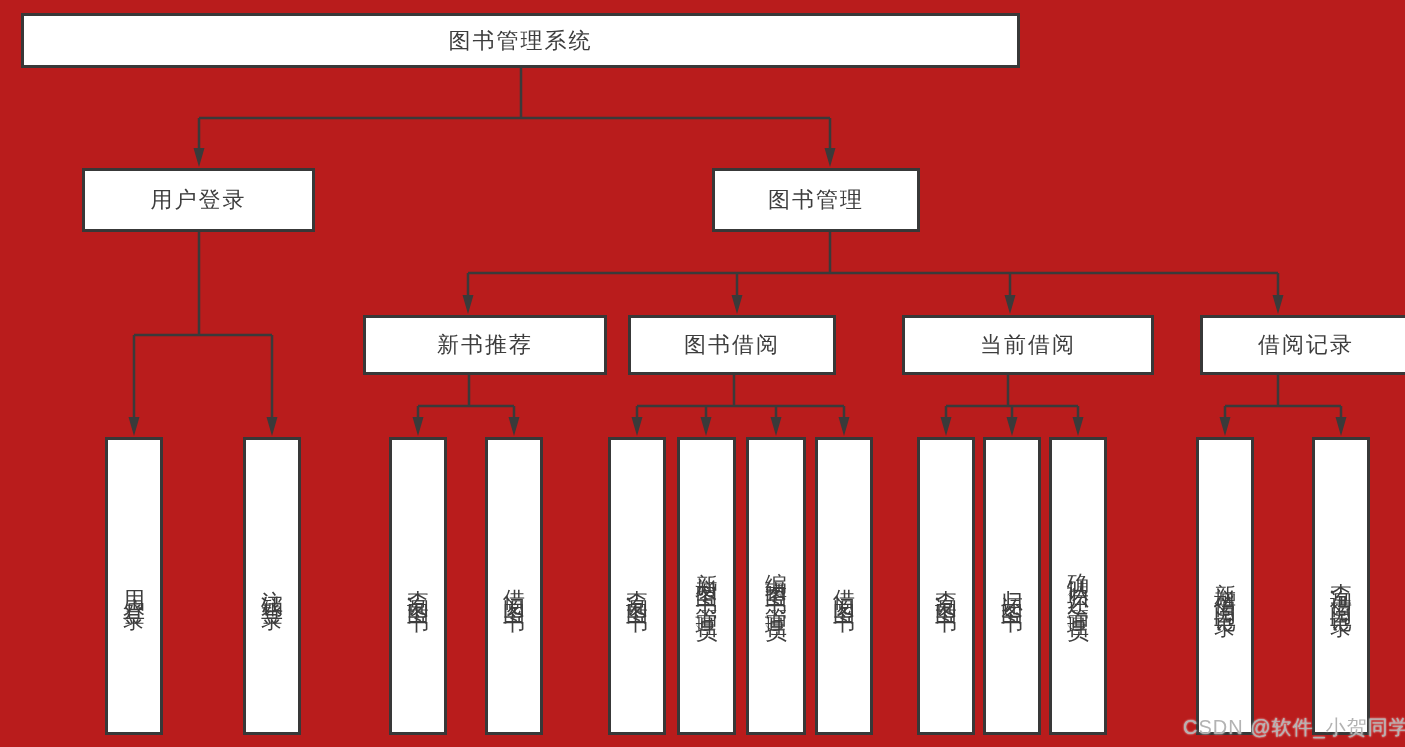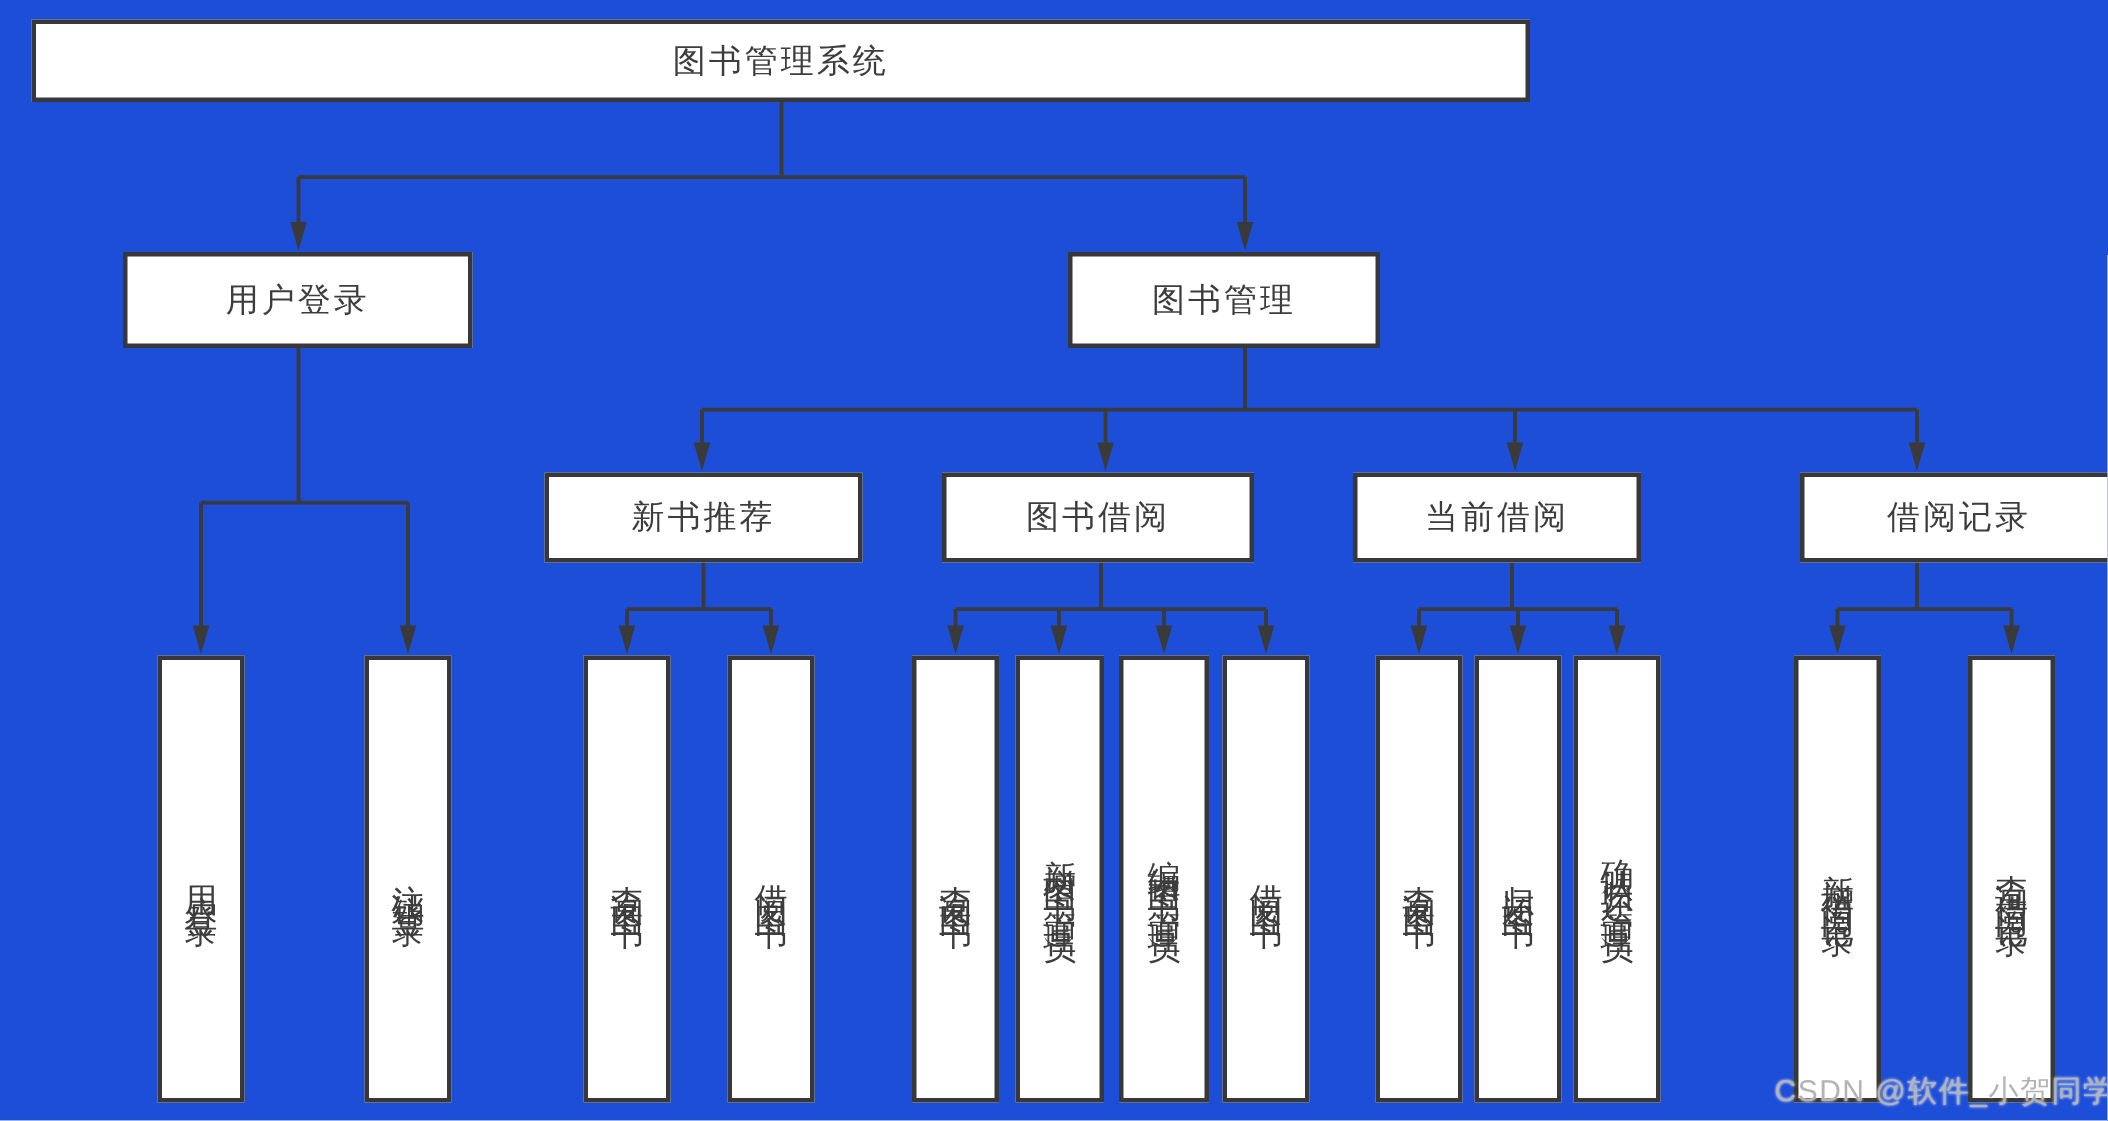--- a/index.html
+++ b/index.html
@@ -1,17 +1,17 @@
 <!DOCTYPE html>
 <html><head>
 <meta charset="utf-8">
 <style>
   html,body{margin:0;padding:0;background:#ffffff;}
   .canvas{
-    position:relative;width:1405px;height:747px;background:#1d4ed8;
+    position:relative;width:1405px;height:747px;background:#b91c1c;
     font-family:"Liberation Sans","DejaVu Sans",sans-serif;overflow:hidden;
   }
   .connectors{position:absolute;left:0;top:0;width:1405px;height:747px;}
   .box{
     position:absolute;box-sizing:border-box;background:#ffffff;
     border:3px solid #383838;display:flex;align-items:center;justify-content:center;
     color:#3d3d3d;
   }
   .h-box{font-size:22px;letter-spacing:2px;white-space:nowrap;}
   .leaf .vtext{
@@ -91,27 +91,27 @@
     <span>图书管理系统</span>
   </div>
 
   <div class="box h-box" style="left:82px;top:168px;width:233px;height:64px;">
     <span>用户登录</span>
   </div>
   <div class="box h-box" style="left:712px;top:168px;width:208px;height:64px;">
     <span>图书管理</span>
   </div>
 
-  <div class="box h-box" style="left:363px;top:315px;width:212px;height:60px;">
+  <div class="box h-box" style="left:363px;top:315px;width:244px;height:60px;">
     <span>新书推荐</span>
   </div>
   <div class="box h-box" style="left:628px;top:315px;width:208px;height:60px;">
     <span>图书借阅</span>
   </div>
-  <div class="box h-box" style="left:902px;top:315px;width:192px;height:60px;">
+  <div class="box h-box" style="left:902px;top:315px;width:252px;height:60px;">
     <span>当前借阅</span>
   </div>
   <div class="box h-box" style="left:1172px;top:315px;width:212px;height:60px;margin-left:28px;">
     <span>借阅记录</span>
   </div>
 
   <div class="box leaf" style="left:105px;top:437px;width:58px;height:298px;">
     <span class="vtext">用户登录</span>
   </div>
   <div class="box leaf" style="left:243px;top:437px;width:58px;height:298px;">

